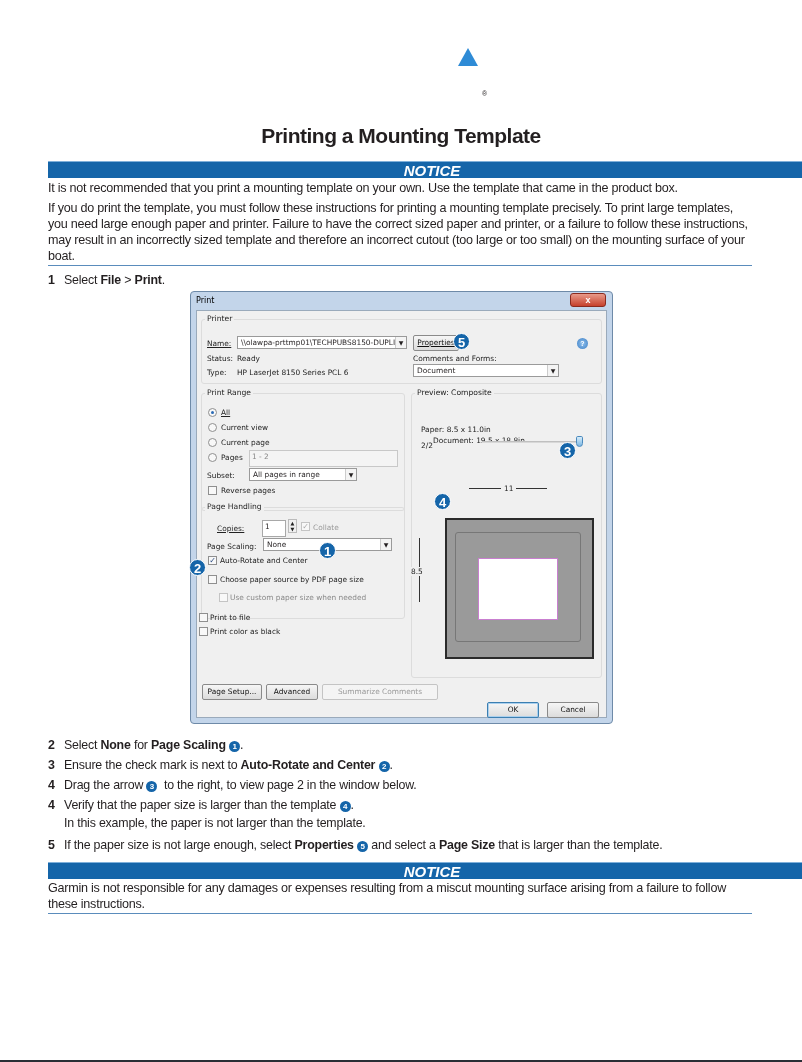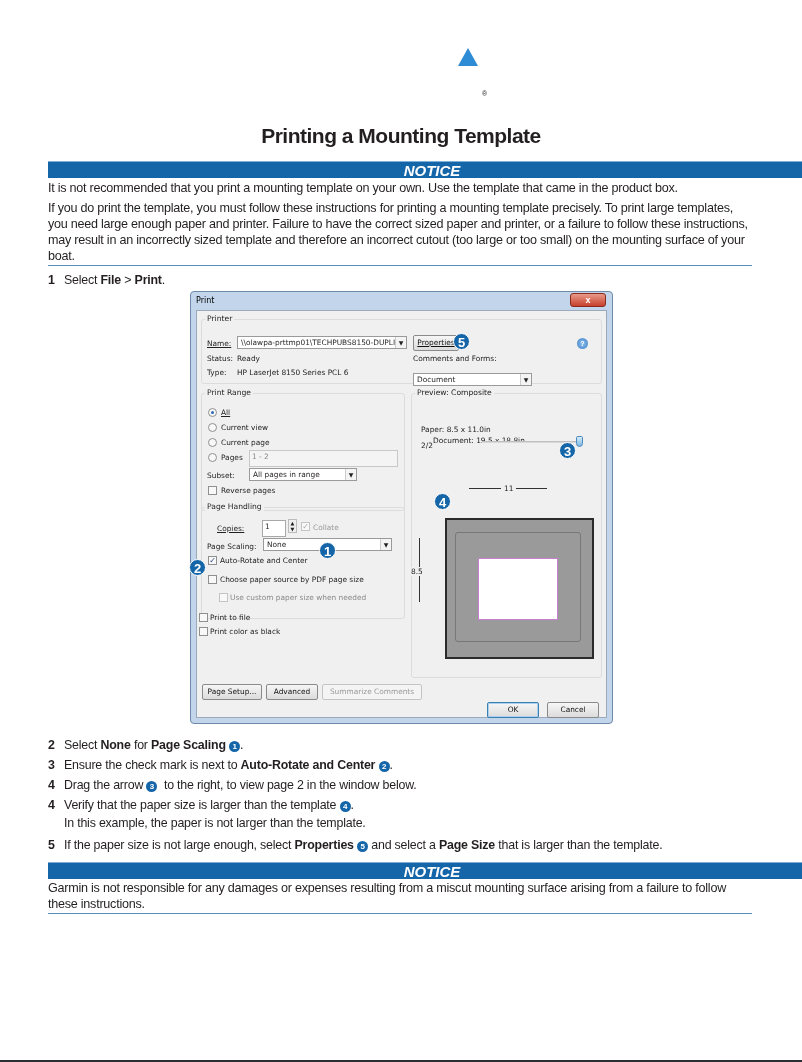--- a/index.html
+++ b/index.html
@@ -84,21 +84,21 @@
     <div class="glabel" style="left:8px; top:3px;">Printer</div>
     <div class="ui u" style="left:10px; top:28px;">Name:</div>
     <div class="combo" style="left:40px; top:25px; width:170px;"><span>\\olawpa-prttmp01\TECHPUBS8150-DUPLI</span><span class="arrow">▼</span></div>
     <div class="btn" style="left:216px; top:24px; width:46px;"><span class="u">Properties</span></div>
     <div class="help" style="left:380px; top:27px;">?</div>
     <div class="ui" style="left:10px; top:43px;">Status:</div>
     <div class="ui" style="left:40px; top:43px;">Ready</div>
     <div class="ui" style="left:216px; top:43px;">Comments and Forms:</div>
     <div class="ui" style="left:10px; top:57px;">Type:</div>
     <div class="ui" style="left:40px; top:57px;">HP LaserJet 8150 Series PCL 6</div>
-    <div class="combo" style="left:216px; top:62px; width:119px;"><span>Document</span><span class="arrow">▼</span></div>
+    <div class="combo" style="left:216px; top:53px; width:146px;"><span>Document</span><span class="arrow">▼</span></div>
 
     <div class="group" style="left:4px; top:82px; width:204px; height:118px;"></div>
     <div class="glabel" style="left:8px; top:77px;">Print Range</div>
     <div class="radio on" style="left:11px; top:97px;"></div>
     <div class="ui u" style="left:24px; top:97px;">All</div>
     <div class="radio" style="left:11px; top:112px;"></div>
     <div class="ui" style="left:24px; top:112px;">Current view</div>
     <div class="radio" style="left:11px; top:127px;"></div>
     <div class="ui" style="left:24px; top:127px;">Current page</div>
     <div class="radio" style="left:11px; top:142px;"></div>
@@ -141,21 +141,21 @@
     <div class="ui" style="left:304px; top:173px; background:#f0f0f0; padding:0 3px;">11</div>
     <div class="dim-v"></div>
     <div class="ui" style="left:214px; top:256px; background:#f0f0f0;">8.5</div>
     <div class="preview-page">
       <div class="preview-inner"></div>
       <div class="preview-white"></div>
     </div>
 
     <div class="btn" style="left:5px; top:373px; width:60px;">Page Setup...</div>
     <div class="btn" style="left:69px; top:373px; width:52px;">Advanced</div>
-    <div class="btn disabled" style="left:125px; top:373px; width:100px;">Summarize Comments</div>
+    <div class="btn disabled" style="left:125px; top:373px; width:116px;">Summarize Comments</div>
     <div class="btn default" style="left:290px; top:391px; width:52px;">OK</div>
     <div class="btn" style="left:350px; top:391px; width:52px;">Cancel</div>
   </div>
 
   <div class="callout" style="left:262px; top:41px;">5</div>
   <div class="callout" style="left:368px; top:150px;">3</div>
   <div class="callout" style="left:243px; top:201px;">4</div>
   <div class="callout" style="left:128px; top:250px;">1</div>
   <div class="callout" style="left:-2px; top:267px;">2</div>
 </div>

